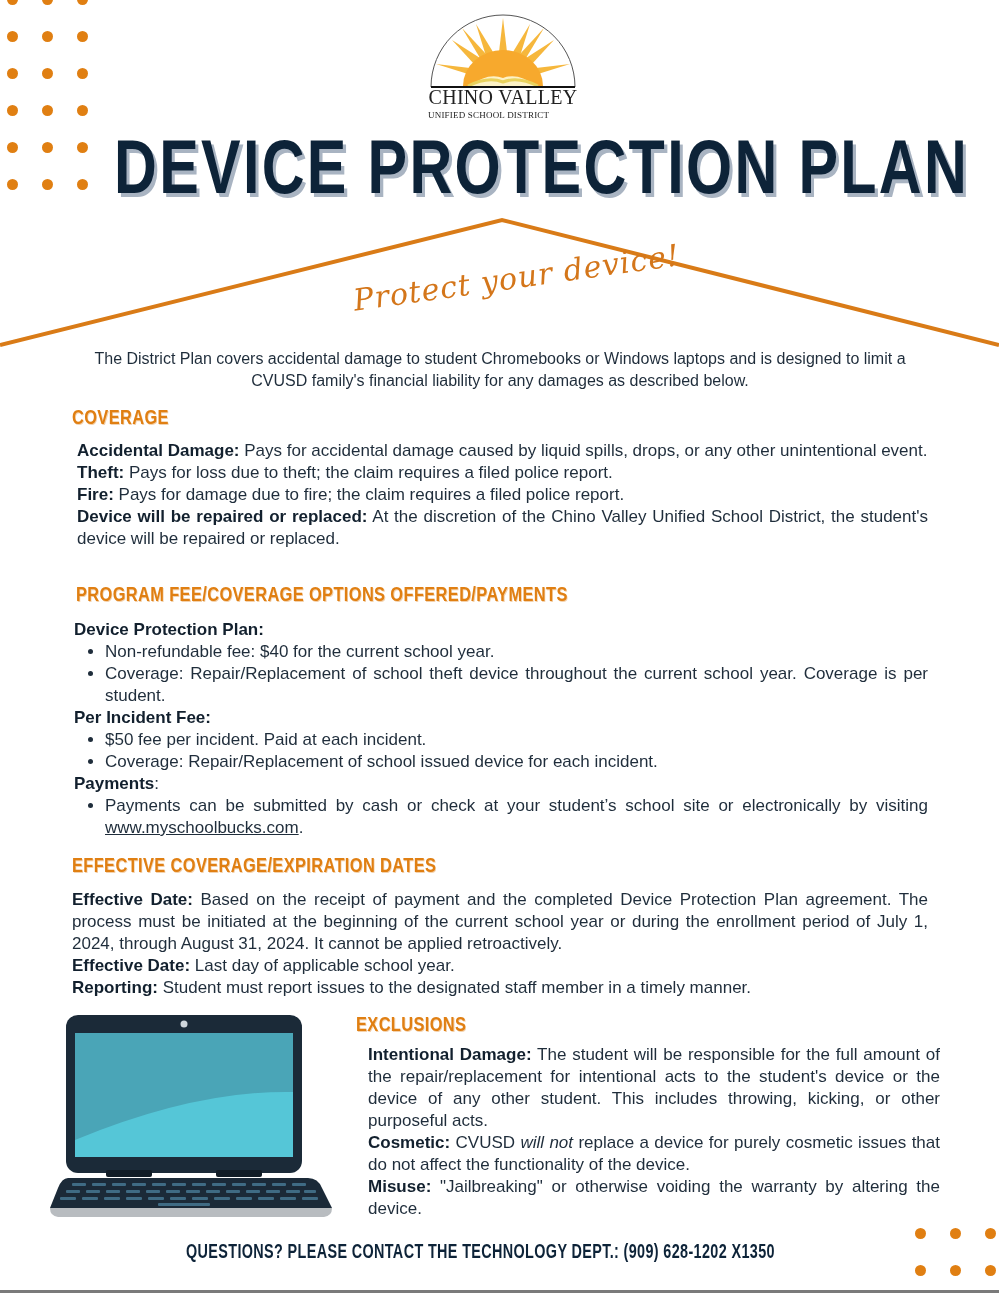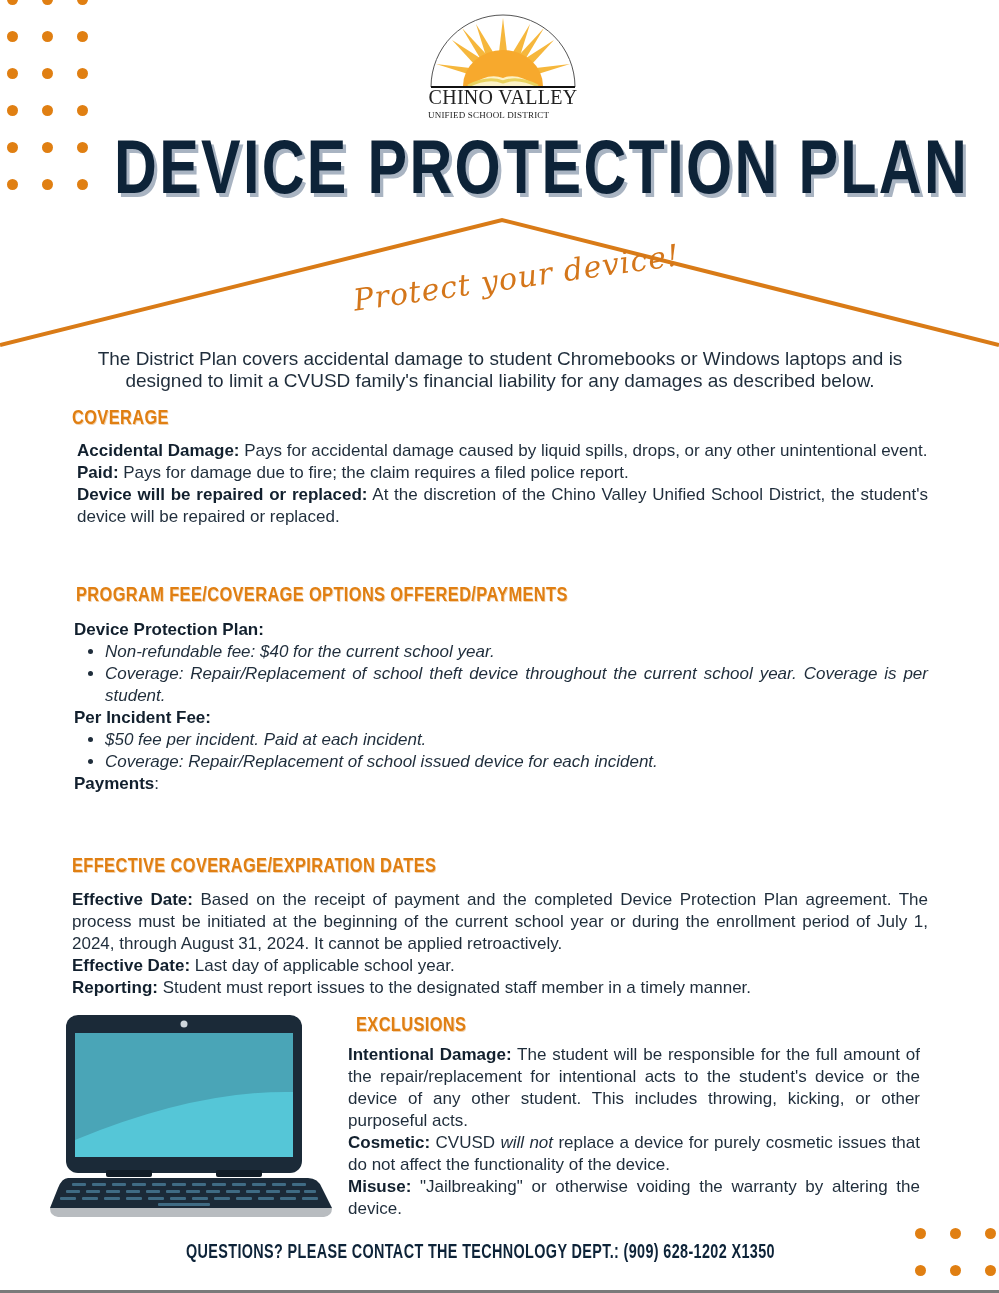--- a/index.html
+++ b/index.html
@@ -19,30 +19,30 @@
 
   .main-title { position: absolute; left: 114px; top: 126px; width: 790px;
                 font-family: "Liberation Sans", sans-serif; font-weight: 700; font-size: 76px;
                 color: #0d2338; letter-spacing: 3px; transform: scaleX(0.78); transform-origin: left top;
                 text-shadow: 4px 4px 0 #a9b4c2; white-space: nowrap; line-height: 82px; width: 1010px; }
 
   .roof { position: absolute; left: 0; top: 210px; width: 999px; height: 150px; }
   .tagline { position: absolute; left: 352px; top: 260px; font-family: "DejaVu Serif", serif; font-style: italic;
              font-size: 30px; color: #d4761a; transform: rotate(-8deg); letter-spacing: 1px; }
 
-  .intro { position: absolute; left: 70px; top: 348px; width: 860px; text-align: center; font-size: 19px; line-height: 22px; color: #1f2d3b; }
+  .intro { position: absolute; left: 70px; top: 348px; width: 860px; text-align: center; font-size: 16px; line-height: 22px; color: #1f2d3b; }
 
   .h2 { position: absolute; font-weight: 700; color: #e07f12; font-size: 21px; letter-spacing: 0.5px;
         transform: scaleX(0.78); transform-origin: left top; white-space: nowrap; text-shadow: 1px 1px 0 #f3d2ae; }
 
   .block { position: absolute; font-size: 17px; line-height: 22px; color: #1f2d3b; text-align: justify; }
   .block p { margin: 0; }
   .block .label { font-weight: 700; color: #12202e; }
   .block ul { margin: 0; padding-left: 31px; }
-  .block li { margin: 0; font-style: italic; }
+  .block li { margin: 0; }
   .block a { color: #1f2d3b; text-decoration: underline; }
 
   .laptop { position: absolute; left: 46px; top: 1012px; width: 288px; height: 208px; }
 
   .footer { position: absolute; left: 186px; top: 1240px; font-weight: 700; font-size: 20px; color: #0d2338;
             transform: scaleX(0.72); transform-origin: left top; white-space: nowrap; letter-spacing: 0.5px; }
 </style>
 </head>
 <body>
 
@@ -97,37 +97,41 @@
   <svg class="roof" viewBox="0 0 999 150">
     <polyline points="0,135 502,10 999,135" fill="none" stroke="#d97b17" stroke-width="4"></polyline>
   </svg>
   <div class="tagline">Protect your device!</div>
 
   <div class="intro">The District Plan covers accidental damage to student Chromebooks or Windows laptops and is designed to limit a CVUSD family's financial liability for any damages as described below.</div>
 
   <div class="h2" style="left:72px; top:405px;">COVERAGE</div>
   <div class="block" style="left:77px; top:440px; width:851px;">
     <p><span class="label">Accidental Damage:</span><span> Pays for accidental damage caused by liquid spills, drops, or any other unintentional event.</span></p>
-    <p><span class="label">Paid:</span><span> Pays for damage due to fire; the claim requires a filed police report.</span></p>
+    <p><span class="label">Theft:</span><span> Pays for loss due to theft; the claim requires a filed police report.</span></p>
+    <p><span class="label">Fire:</span><span> Pays for damage due to fire; the claim requires a filed police report.</span></p>
     <p><span class="label">Device will be repaired or replaced:</span><span> At the discretion of the Chino Valley Unified School District, the student's device will be repaired or replaced.</span></p>
   </div>
 
   <div class="h2" style="left:76px; top:582px;">PROGRAM FEE/COVERAGE OPTIONS OFFERED/PAYMENTS</div>
   <div class="block" style="left:74px; top:619px; width:854px;">
     <p class="label">Device Protection Plan:</p>
     <ul>
       <li>Non-refundable fee: $40 for the current school year.</li>
       <li>Coverage: Repair/Replacement of school theft device throughout the current school year. Coverage is per student.</li>
     </ul>
     <p class="label">Per Incident Fee:</p>
     <ul>
       <li>$50 fee per incident. Paid at each incident.</li>
       <li>Coverage: Repair/Replacement of school issued device for each incident.</li>
     </ul>
     <p><span class="label">Payments</span><span>:</span></p>
+    <ul>
+      <li><span>Payments can be submitted by cash or check at your student’s school site or electronically by visiting </span><a>www.myschoolbucks.com</a><span>.</span></li>
+    </ul>
   </div>
 
   <div class="h2" style="left:72px; top:853px;">EFFECTIVE COVERAGE/EXPIRATION DATES</div>
   <div class="block" style="left:72px; top:889px; width:856px;">
     <p><span class="label">Effective Date:</span><span> Based on the receipt of payment and the completed Device Protection Plan agreement. The process must be initiated at the beginning of the current school year or during the enrollment period of July 1, 2024, through August 31, 2024. It cannot be applied retroactively.</span></p>
     <p><span class="label">Effective Date:</span><span> Last day of applicable school year.</span></p>
     <p><span class="label">Reporting:</span><span> Student must report issues to the designated staff member in a timely manner.</span></p>
   </div>
 
   <svg class="laptop" viewBox="0 0 288 208">
@@ -175,21 +179,21 @@
         <rect x="190" y="185" width="16" height="3" rx="1"></rect>
         <rect x="212" y="185" width="16" height="3" rx="1"></rect>
         <rect x="234" y="185" width="16" height="3" rx="1"></rect>
         <rect x="256" y="185" width="16" height="3" rx="1"></rect>
       <rect x="112" y="191" width="52" height="3" rx="1"></rect>
     </g>
     <path d="M4 196 H286 Q286 204 278 205 H12 Q4 204 4 196 Z" fill="#b8bcc0"></path>
   </svg>
 
   <div class="h2" style="left:356px; top:1012px;">EXCLUSIONS</div>
-  <div class="block" style="left:348px; top:1044px; width:572px;">
+  <div class="block" style="left:368px; top:1044px; width:572px;">
     <p><span class="label">Intentional Damage:</span><span> The student will be responsible for the full amount of the repair/replacement for intentional acts to the student's device or the device of any other student. This includes throwing, kicking, or other purposeful acts.</span></p>
     <p><span class="label">Cosmetic:</span><span> CVUSD </span><em>will not</em><span> replace a device for purely cosmetic issues that do not affect the functionality of the device.</span></p>
     <p><span class="label">Misuse:</span><span> "Jailbreaking" or otherwise voiding the warranty by altering the device.</span></p>
   </div>
 
   <div class="footer">QUESTIONS? PLEASE CONTACT THE TECHNOLOGY DEPT.: (909) 628-1202 X1350</div>
 
   <div class="dots dots-br">
     <span class="dot"></span>
       <span class="dot"></span>

